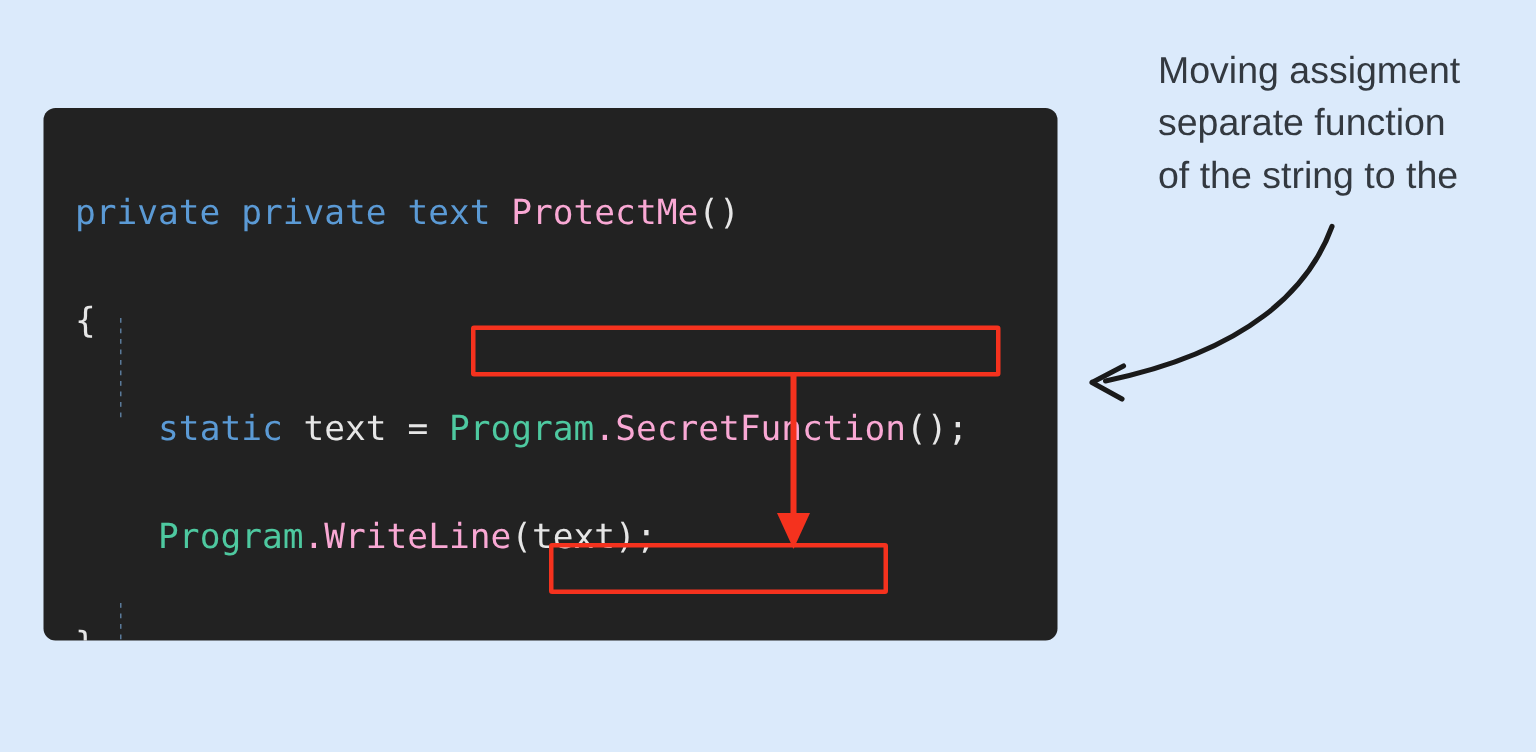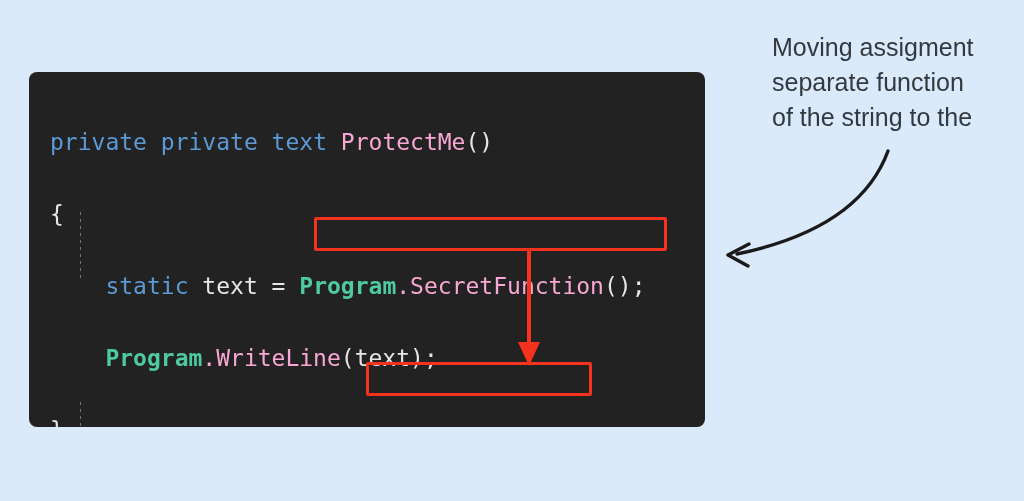--- a/index.html
+++ b/index.html
@@ -43,21 +43,21 @@
     line-height: 36px;
     white-space: pre;
     color: #d4d4d4;
     letter-spacing: 0px;
   }
 
   .ln { display: block; height: 36px; }
 
   .kw   { color: #5b9ad5; }
   .fn   { color: #f9a8d4; }
-  .type { color: #4ec9a0; font-weight: bold; }
+  .type { color: #4ec9a0; }
   .pl   { color: #e6e6e6; }
   .op   { color: #e6e6e6; }
 
   
   .indent-guide {
     position: absolute;
     left: 51px;
     width: 1px;
     background-image: linear-gradient(to bottom, #5a7a9a 0 3px, transparent 3px 7px);
     background-size: 1px 7px;

